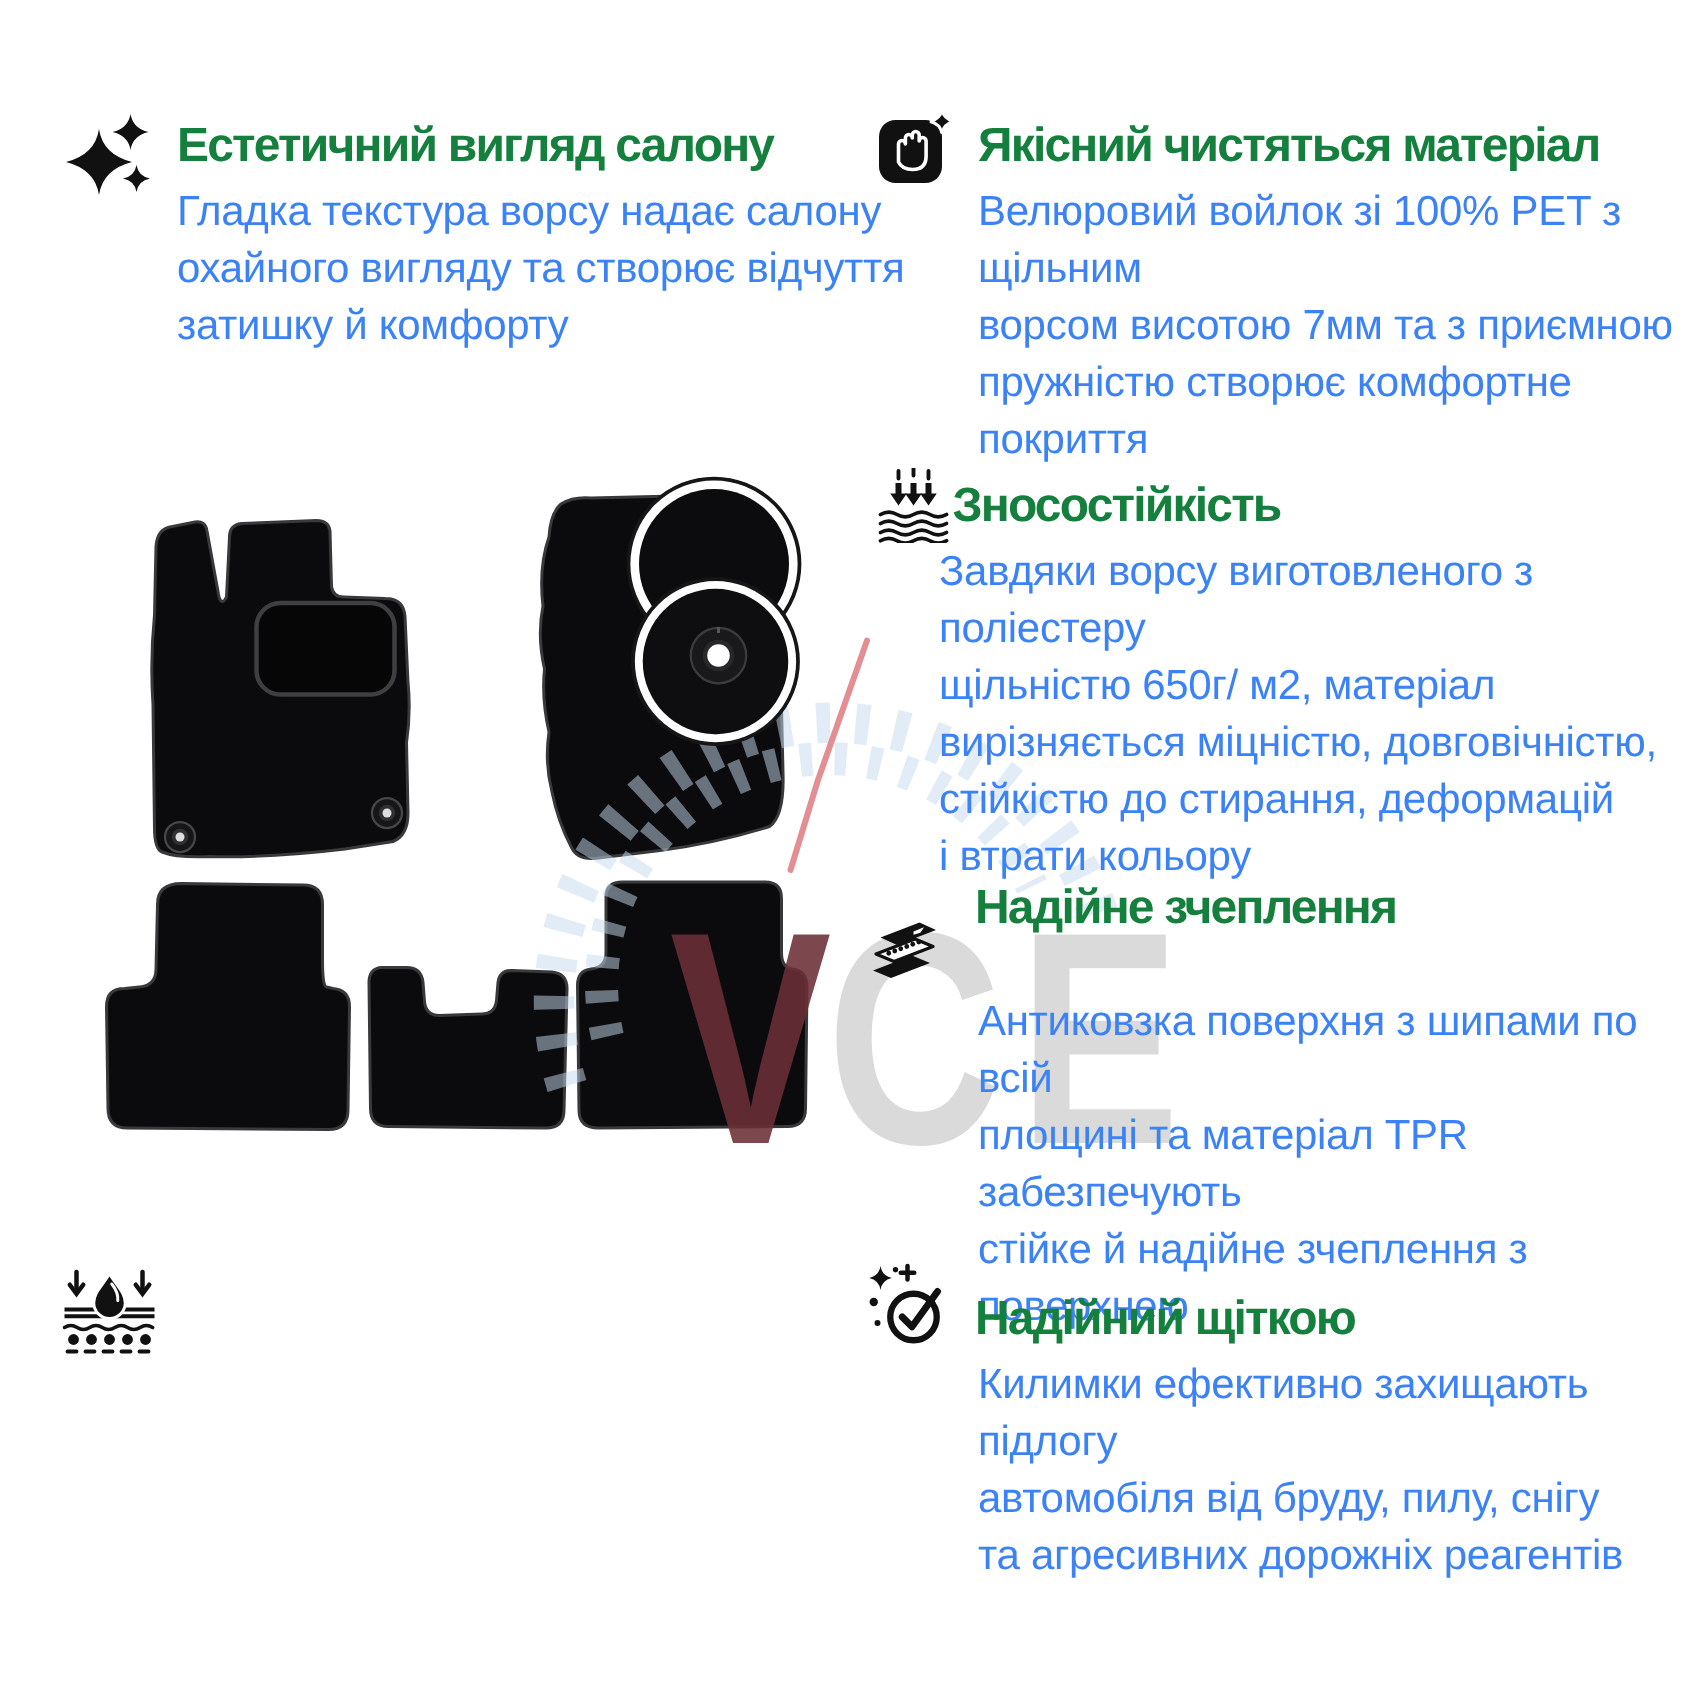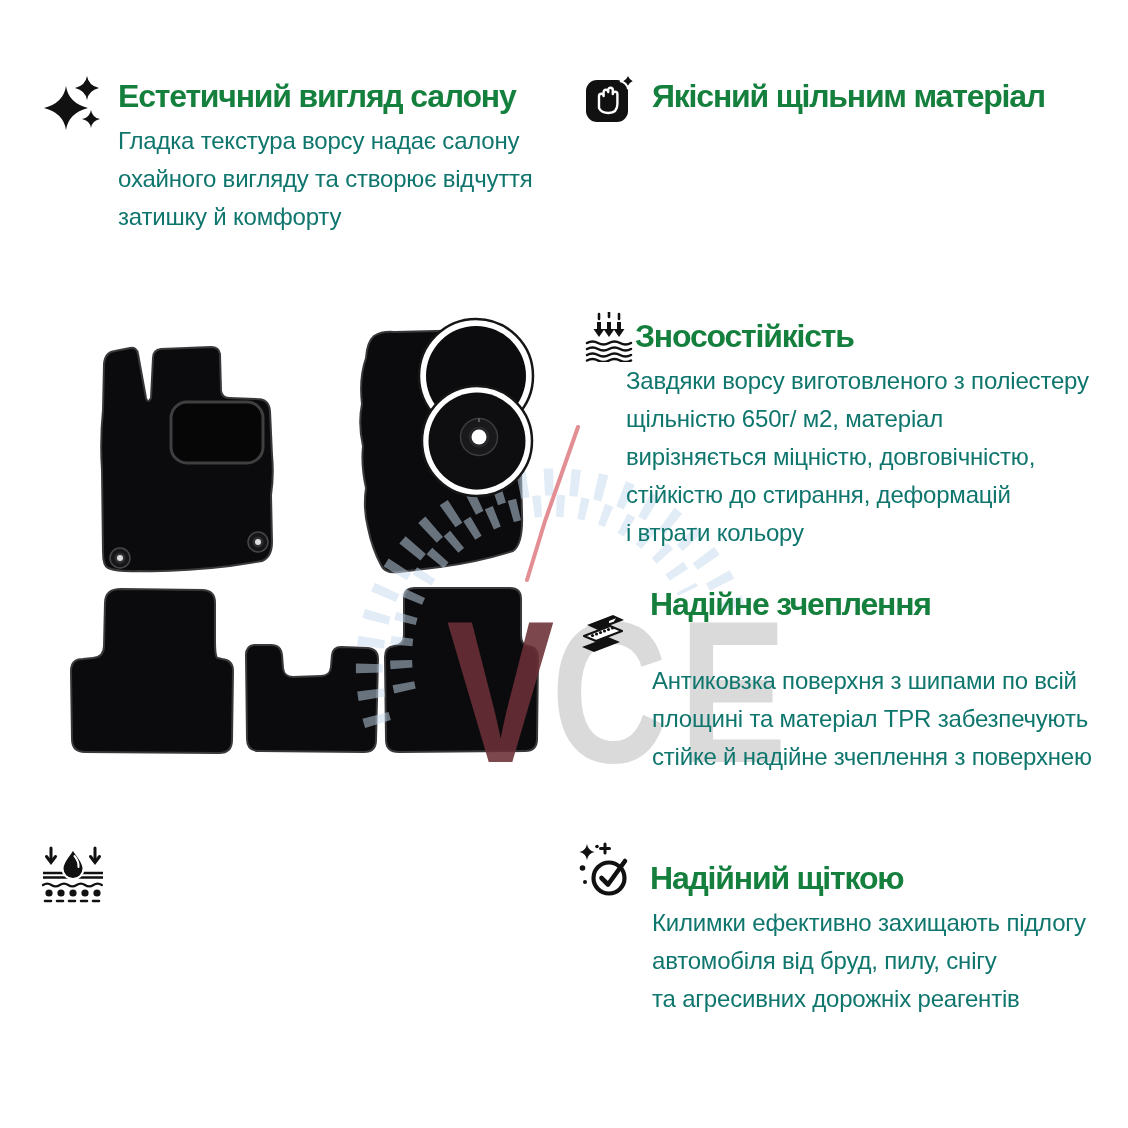--- a/index.html
+++ b/index.html
@@ -7,21 +7,21 @@
     position:relative;width:1128px;height:1128px;background:#ffffff;
     font-family:"Liberation Sans","DejaVu Sans",sans-serif;overflow:hidden;
   }
   .art{position:absolute;left:0;top:0;width:1128px;height:1128px;z-index:1;}
   .icon{position:absolute;z-index:2;}
   .title{
     position:absolute;z-index:2;font-weight:700;font-size:32px;letter-spacing:-1.2px;
     color:#15803d;white-space:nowrap;
   }
   .body{
-    position:absolute;z-index:2;font-size:24px;letter-spacing:-0.2px;color:#0f766e;
+    position:absolute;z-index:2;font-size:28px;letter-spacing:-0.2px;color:#3b82f6;
     line-height:38px;white-space:pre-line;
   }
 </style>
 </head>
 <body>
 
 <div class="canvas">
 
   <svg class="art" viewBox="0 0 1128 1128" aria-hidden="true">
 
@@ -81,21 +81,24 @@
   <div class="title" style="left:118px;top:78px">Естетичний вигляд салону</div>
   <div class="body" style="left:118px;top:122px">Гладка текстура ворсу надає салону
 охайного вигляду та створює відчуття
 затишку й комфорту</div>
 
   <svg class="icon" style="left:584px;top:72px" width="54" height="52" viewBox="0 0 54 52">
     <rect x="2" y="8" width="42" height="42" rx="11" fill="#111"></rect>
     <path d="M15 36 v-12 a2.3 2.3 0 0 1 4.6 0 v-4 a2.3 2.3 0 0 1 4.6 0 v-2 a2.3 2.3 0 0 1 4.6 0 v4 a2.3 2.3 0 0 1 4.6 0 v10 q0 9 -9 9 q-7 0 -9.4 -5 z" fill="none" stroke="#fff" stroke-width="2.4" stroke-linejoin="round" stroke-linecap="round"></path>
     <path d="M44 1 Q45.2 7.5 52 9 Q45.2 10.5 44 17 Q42.8 10.5 36 9 Q42.8 7.5 44 1 Z" fill="#111" stroke="#fff" stroke-width="2"></path>
   </svg>
-  <div class="title" style="left:652px;top:78px">Якісний щільним матеріал</div>
+  <div class="title" style="left:652px;top:78px">Якісний чистяться матеріал</div>
+  <div class="body" style="left:652px;top:122px">Велюровий войлок зі 100% PET з щільним
+ворсом висотою 7мм та з приємною
+пружністю створює комфортне покриття</div>
 
   <svg class="icon" style="left:584px;top:312px" width="50" height="50" viewBox="0 0 50 50">
     <path d="M15 2 v5 M25 0 v5 M35 2 v5" stroke="#111" stroke-width="2.6" stroke-linecap="round"></path>
     <g fill="#111">
       <path d="M13 10 h4 v7 h3.5 L15 25 l-5.5 -8 H13 Z"></path>
       <path d="M23 10 h4 v7 h3.5 L25 25 l-5.5 -8 H23 Z"></path>
       <path d="M33 10 h4 v7 h3.5 L35 25 l-5.5 -8 H33 Z"></path>
     </g>
     <g fill="none" stroke="#111" stroke-width="2.5" stroke-linecap="round">
       <path d="M3 31 q5.5 -3.2 11 0 t11 0 t11 0 t11 0"></path>
@@ -155,16 +158,16 @@
     <circle cx="31" cy="36" r="15.5" fill="none" stroke="#111" stroke-width="4.2"></circle>
     <path d="M23.5 36 L30 42.5 L47 19" fill="none" stroke="#111" stroke-width="4.6" stroke-linecap="round" stroke-linejoin="round"></path>
     <path d="M9 2 Q10 8.5 16.5 10 Q10 11.5 9 18 Q8 11.5 1.5 10 Q8 8.5 9 2 Z" fill="#111"></path>
     <path d="M27 2 v9 M22.5 6.5 h9" stroke="#111" stroke-width="3" stroke-linecap="round"></path>
     <circle cx="19" cy="4.5" r="1.8" fill="#111"></circle>
     <circle cx="4.5" cy="26" r="2.8" fill="#111"></circle>
     <circle cx="7" cy="40" r="2" fill="#111"></circle>
   </svg>
   <div class="title" style="left:650px;top:860px">Надійний щіткою</div>
   <div class="body" style="left:652px;top:904px">Килимки ефективно захищають підлогу
-автомобіля від бруд, пилу, снігу
+автомобіля від бруду, пилу, снігу
 та агресивних дорожніх реагентів</div>
 
 </div>
 
 </body></html>

